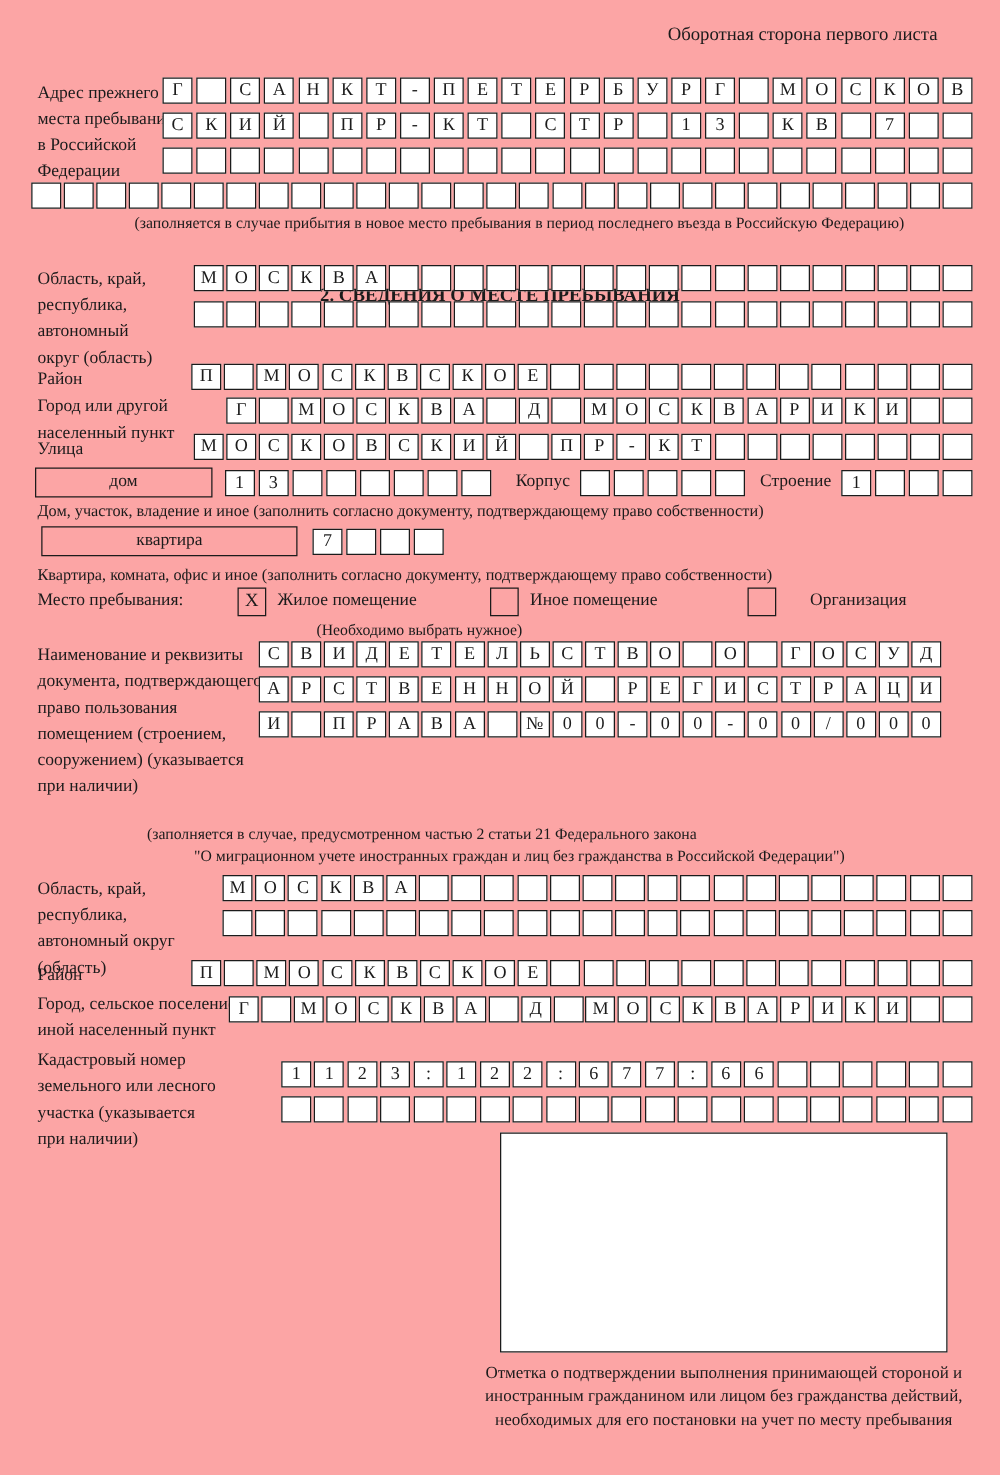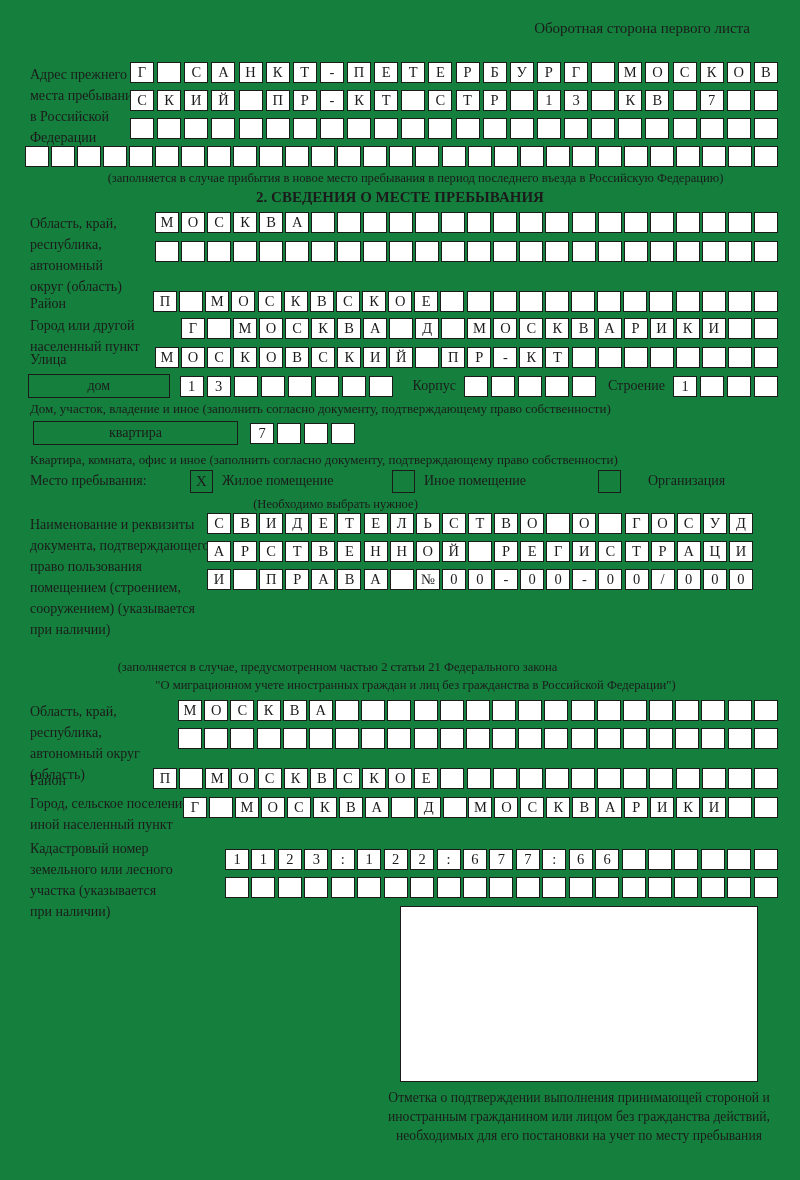--- a/index.html
+++ b/index.html
@@ -1,24 +1,24 @@
 <!DOCTYPE html>
 <html><head>
 <meta charset="utf-8">
 <style>
   * { margin:0; padding:0; box-sizing:border-box; }
   html,body { background:#fff; }
   .page {
-    position:relative; width:800px; height:1180px; background:#15803d;
+    position:relative; width:800px; height:1180px; background:#fca5a5;
     font-family:"Liberation Serif", serif; color:#1b1b1b; overflow:hidden;
   }
   .abs { position:absolute; }
   .lbl { font-size:14px; line-height:21px; white-space:pre-line; }
   .cap { font-size:12.6px;padding-left:31px; }
-  .ttl { font-size:15px; font-weight:bold; text-align:center; width:800px; }
+  .ttl { font-size:15px; font-weight:bold; text-align:center; width:800px;margin-top:40px; }
   .cells { display:flex; justify-content:space-between; height:22px; }
   .cell {
     width:24px; height:21px; border:1.6px solid #1b1b1b; background:#fff;
     display:flex; align-items:center; justify-content:center;
     font-size:14.5px; line-height:1;
   }
   .widebox {
     border:1.6px solid #1b1b1b; height:24px; display:flex;
     align-items:center; justify-content:center; font-size:14px;
   }

